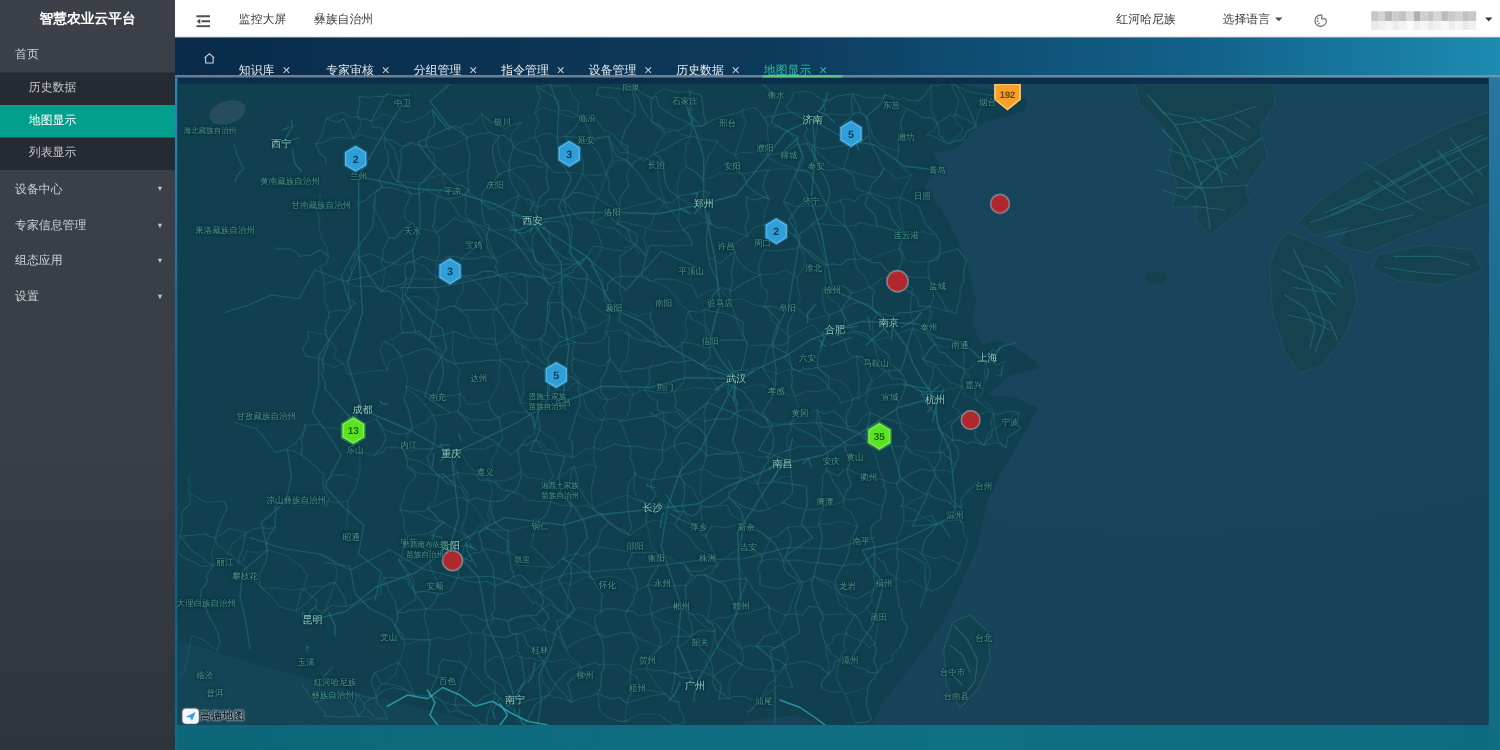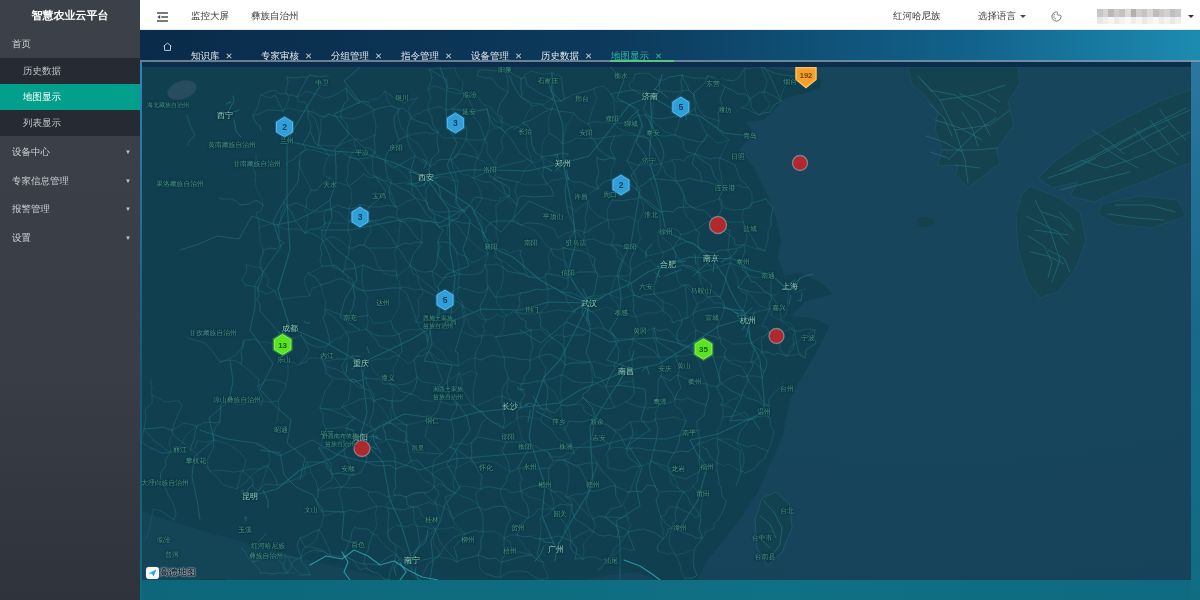--- a/index.html
+++ b/index.html
@@ -1420,21 +1420,21 @@
 <span class="lbB" style="left:218px;top:370px">贵阳</span>
 <span class="lb" style="left:206px;top:402px">安顺</span>
 <span class="lbB" style="left:108px;top:429px">昆明</span>
 <span class="lb" style="left:38px;top:383px">丽江</span>
 <span class="lb" style="left:54px;top:394px">攀枝花</span>
 <span class="lb" style="left:23px;top:416px">大理白族自治州</span>
 <span class="lb" style="left:103px;top:463px">玉溪</span>
 <span class="lb" style="left:22px;top:473px">临沧</span>
 <span class="lb" style="left:216px;top:478px">百色</span>
 <span class="lbB" style="left:270px;top:493px">南宁</span>
-<span class="lbB" style="left:368px;top:339px">长沙</span>
+<span class="lbB" style="left:380px;top:339px">长沙</span>
 <span class="lb" style="left:479px;top:9px">衡水</span>
 <span class="lb" style="left:440px;top:32px">邢台</span>
 <span class="lb" style="left:489px;top:57px">聊城</span>
 <span class="lbB" style="left:508px;top:29px">济南</span>
 <span class="lb" style="left:571px;top:17px">东营</span>
 <span class="lb" style="left:511px;top:66px">泰安</span>
 <span class="lb" style="left:507px;top:94px">济宁</span>
 <span class="lb" style="left:444px;top:66px">安阳</span>
 <span class="lbB" style="left:421px;top:96px">郑州</span>
 <span class="lb" style="left:348px;top:103px">洛阳</span>
@@ -1597,15 +1597,15 @@
     <div id="logo">智慧农业云平台</div>
     <div class="mi" style="height:28px;line-height:28px"><span>首页</span></div>
     <div id="submenu">
       <div class="smi">历史数据</div>
       <div class="smi on">地图显示</div>
       <div class="smi">列表显示</div>
     </div>
     <div style="height:2px"></div>
       <div class="mi"><span>设备中心</span><i class="car">▼</i></div>
 <div class="mi"><span>专家信息管理</span><i class="car">▼</i></div>
-<div class="mi"><span>报警管理</span><i class="car">▼</i></div>
+<div class="mi"><span>组态应用</span><i class="car">▼</i></div>
 <div class="mi"><span>设置</span><i class="car">▼</i></div>
   </div>
 </div>
 </body></html>

